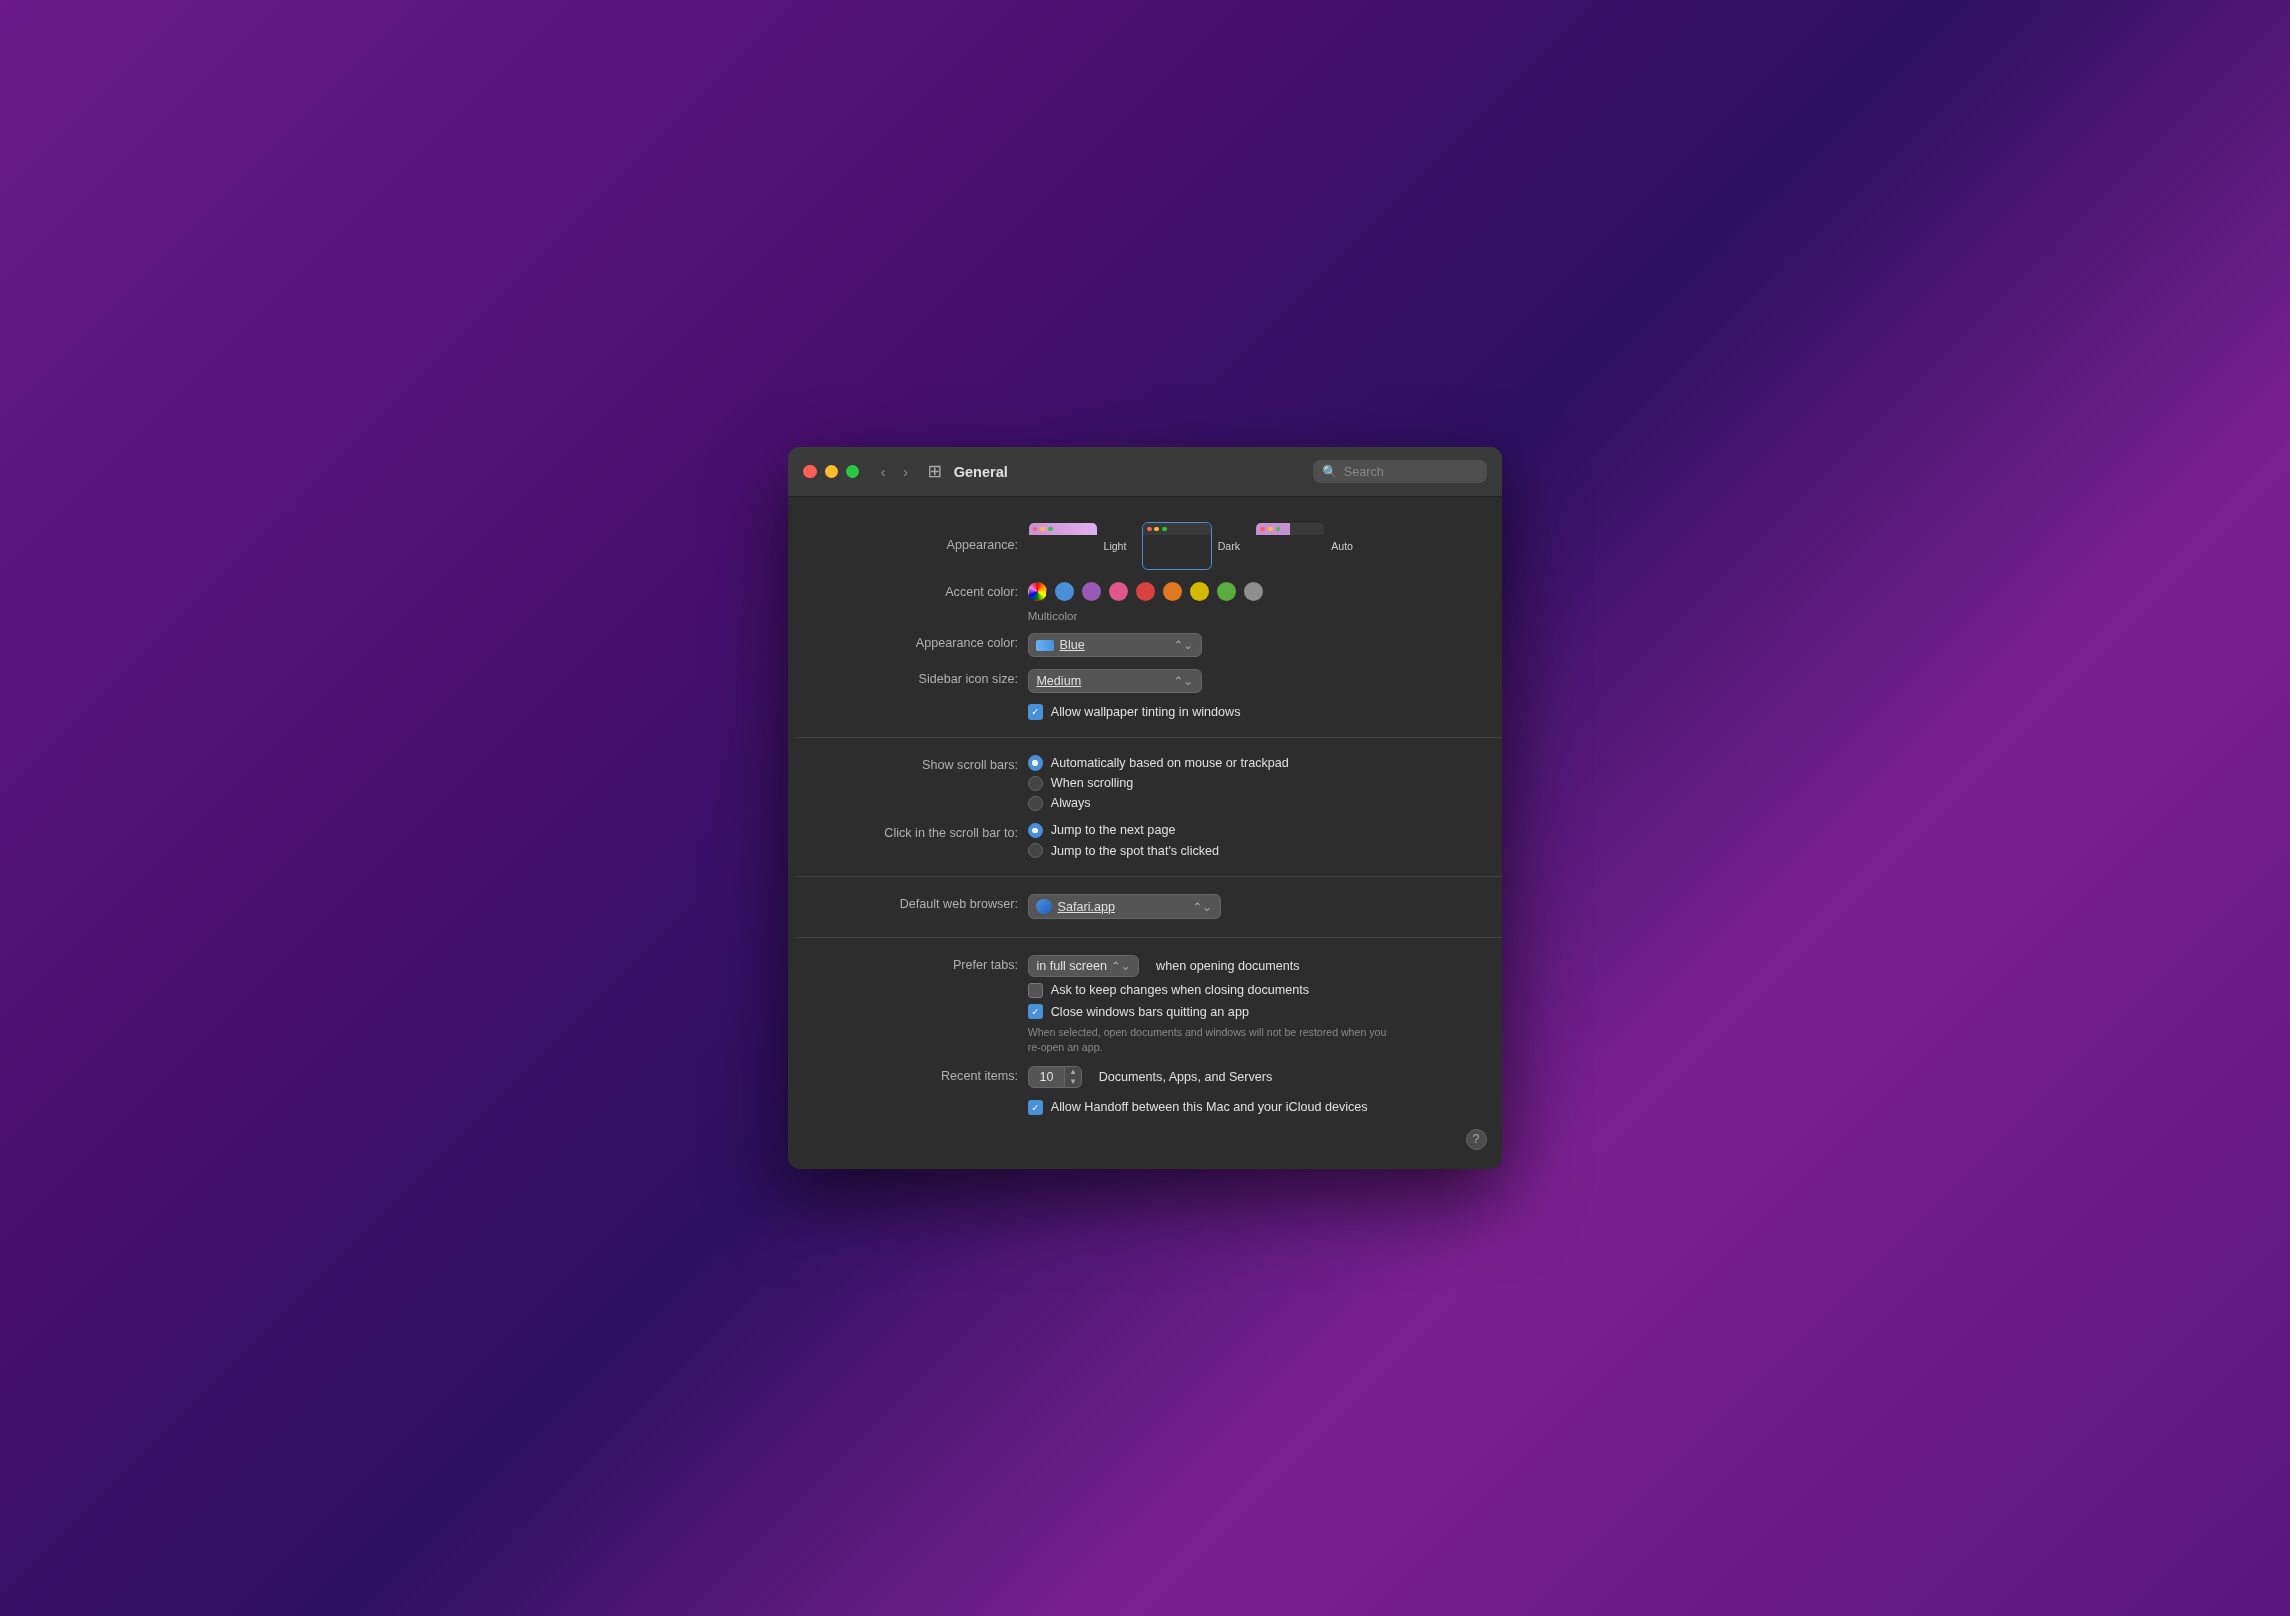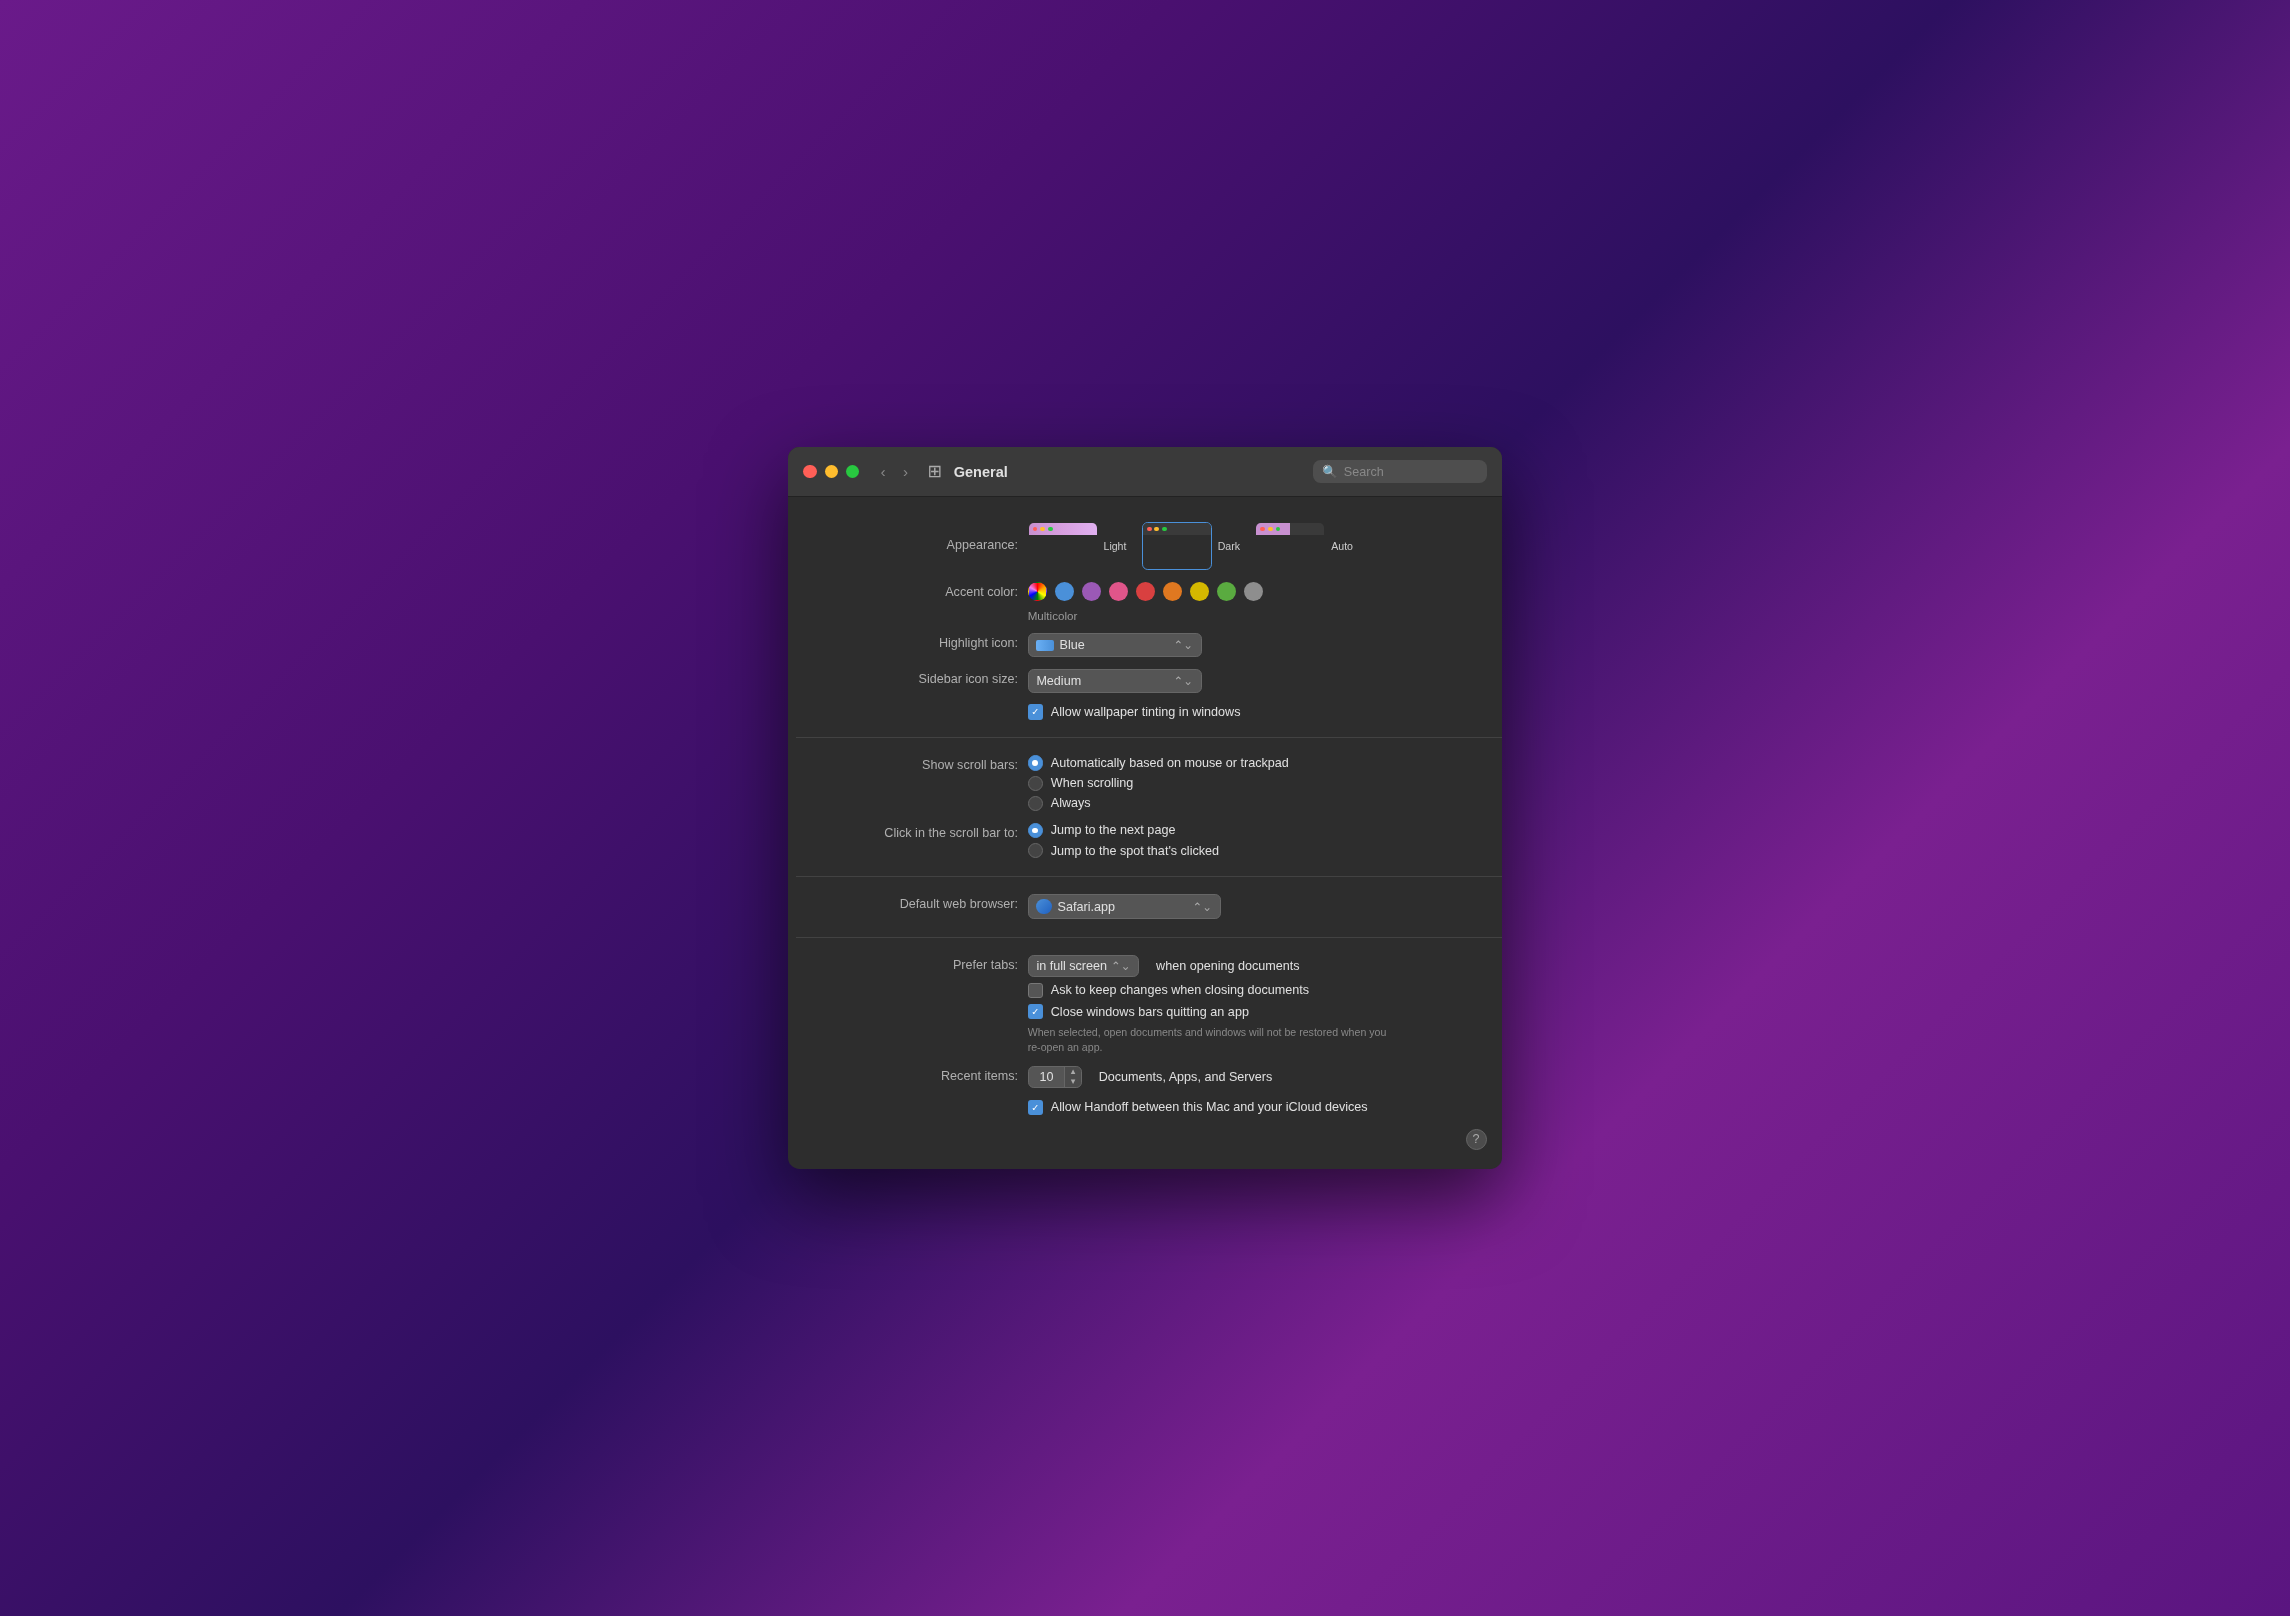--- a/index.html
+++ b/index.html
@@ -283,20 +283,21 @@
       padding: 3.9px 7.7px;
       gap: 5.8px;
       cursor: pointer;
       width: 174px;
     }
 
     .dropdown-text {
       flex: 1;
       font-size: 12.6px;
       color: #e0e0e0;
+      text-decoration: underline;
     }
 
     .dropdown-arrow {
       color: #aaa;
       font-size: 11.6px;
     }
 
     .dropdown-swatch {
       width: 17.4px;
       height: 11.6px;
@@ -599,21 +600,21 @@
           <div class="accent-dot" style="background:#e07820;"></div>
           <div class="accent-dot" style="background:#d4b800;"></div>
           <div class="accent-dot" style="background:#5aab40;"></div>
           <div class="accent-dot" style="background:#8e8e8e;"></div>
         </div>
         <div class="multicolor-label">Multicolor</div>
       </div>
     </div>
 
     <div class="settings-row">
-      <div class="row-label">Highlight icon:</div>
+      <div class="row-label">Appearance color:</div>
       <div class="row-controls">
         <div class="dropdown">
           <div class="dropdown-swatch"></div>
           <span class="dropdown-text">Blue</span>
           <span class="dropdown-arrow">⌃⌄</span>
         </div>
       </div>
     </div>
 
     <div class="settings-row">

